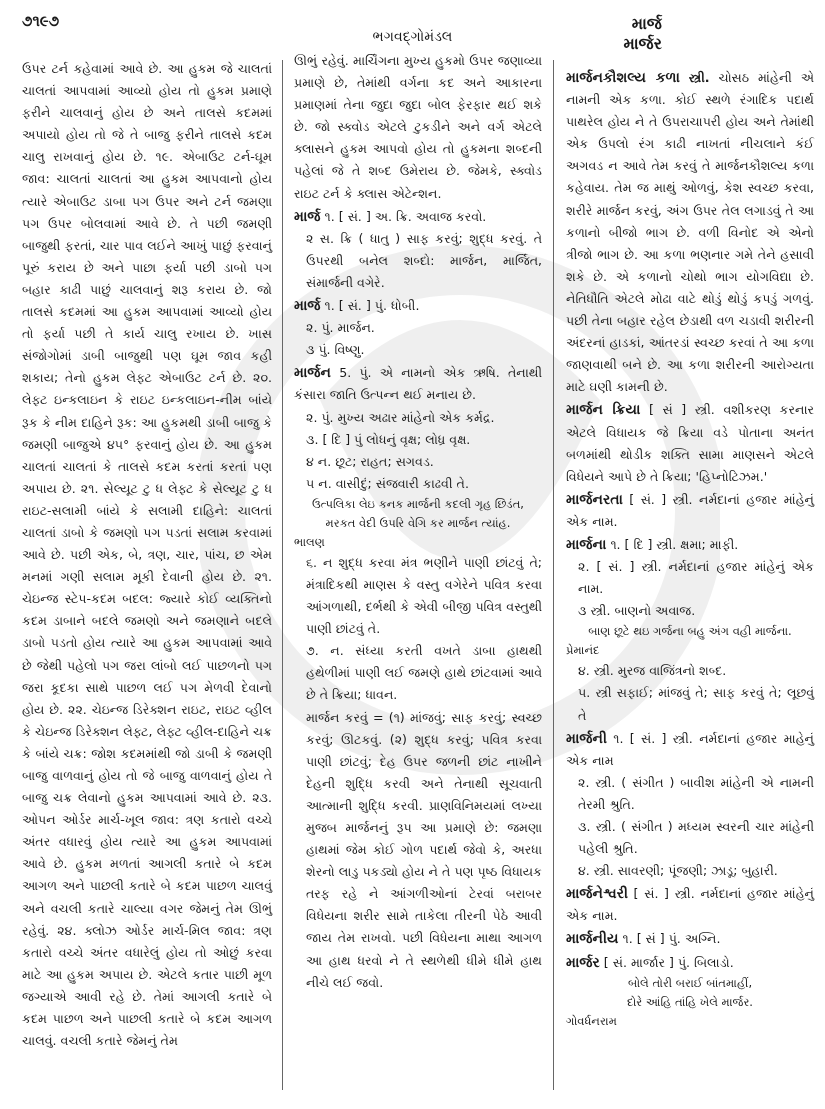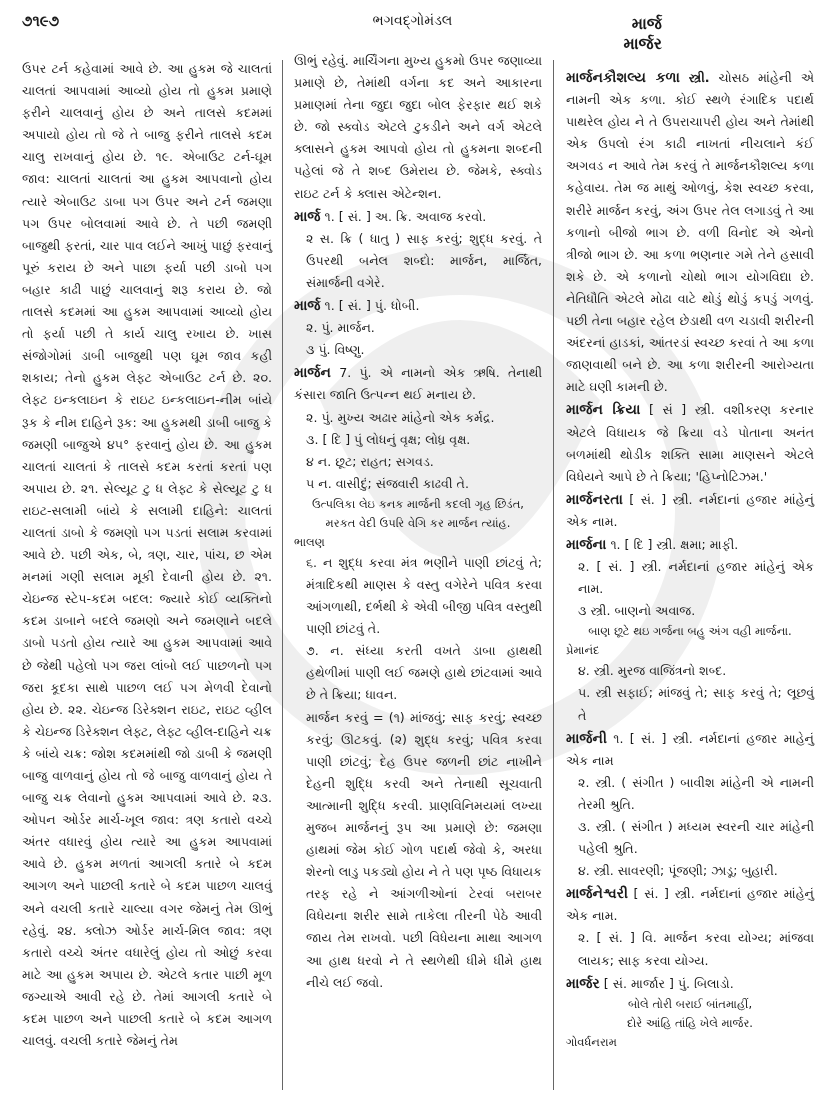--- a/index.html
+++ b/index.html
@@ -2,21 +2,21 @@
 <html><head>
 <meta charset="utf-8">
 <style>
   html, body { margin: 0; padding: 0; background: #ffffff; }
   body { width: 825px; height: 1109px; position: relative; overflow: hidden;
          font-family: "DejaVu Sans", sans-serif; color: #1a1a1a; }
   .watermark { position: absolute; left: 200px; top: 200px; width: 520px; height: 620px;
                pointer-events: none; opacity: 0.06; }
   .header { position: absolute; top: 0; left: 0; width: 678px; height: 50px; }
   .page-num { position: absolute; left: 22px; top: 12px; font-size: 15px; font-weight: bold; }
-  .running-title { position: absolute; left: 0; width: 825px; top: 12px; text-align: center; font-size: 14px; }
+  .running-title { position: absolute; left: 0; width: 825px; top: 28px; text-align: center; font-size: 14px; }
   .guide { position: absolute; right: 16px; text-align: right; font-weight: bold; font-size: 16px; }
   .guide.first { top: 14px; }
   .guide.second { top: 34px; }
   .col { position: absolute; top: 58px; font-size: 12.6px; line-height: 22.1px; }
   .col1 { left: 22px; width: 250px; }
   .col2 { left: 294px; width: 248px; top: 50px; }
   .col3 { left: 566px; width: 248px; top: 66px; }
   .rule { position: absolute; top: 60px; width: 1px; background: #666; }
   .rule1 { left: 282px; height: 1030px; }
   .rule2 { left: 553px; height: 1030px; }
@@ -58,21 +58,21 @@
     <p class="sub">૨ સ. ક્રિ ( ધાતુ ) સાફ કરવું; શુદ્ધ કરવું. તે ઉપરથી બનેલ શબ્દો: માર્જન, માર્જિત, સંમાર્જની વગેરે.</p>
   </div>
 
   <div class="entry">
     <p><span class="hw">માર્જ</span> <span>૧. [ સં. ] પું. ધોબી.</span></p>
     <p class="sub">૨. પું. માર્જન.</p>
     <p class="sub">૩ પું. વિષ્ણુ.</p>
   </div>
 
   <div class="entry">
-    <p><span class="hw">માર્જન</span> <span>7. પું. એ નામનો એક ઋષિ. તેનાથી કંસારા જાતિ ઉત્પન્ન થઈ મનાય છે.</span></p>
+    <p><span class="hw">માર્જન</span> <span>5. પું. એ નામનો એક ઋષિ. તેનાથી કંસારા જાતિ ઉત્પન્ન થઈ મનાય છે.</span></p>
     <p class="sub">૨. પું. મુખ્ય અઢાર માંહેનો એક કર્મદ્ર.</p>
     <p class="sub">૩. [ દિ ] પું લોધનું વૃક્ષ; લોધ્ર વૃક્ષ.</p>
     <p class="sub">૪ ન. છૂટ; રાહત; સગવડ.</p>
     <p class="sub">૫ ન. વાસીદું; સંજવારી કાઢવી તે.</p>
     <p class="quote">ઉત્પલિકા લેઇ કનક માર્જની કદલી ગૃહ છિડંત,</p>
     <p class="quote">મરકત વેદી ઉપરિ વેગિ કર માર્જન ત્યાંહ.</p>
     <p class="attrib">ભાલણ</p>
     <p class="sub">૬. ન શુદ્ધ કરવા મંત્ર ભણીને પાણી છાંટવું તે; મંત્રાદિકથી માણસ કે વસ્તુ વગેરેને પવિત્ર કરવા આંગળાથી, દર્ભથી કે એવી બીજી પવિત્ર વસ્તુથી પાણી છાંટવું તે.</p>
     <p class="sub">૭. ન. સંધ્યા કરતી વખતે ડાબા હાથથી હથેળીમાં પાણી લઈ જમણે હાથે છાંટવામાં આવે છે તે ક્રિયા; ધાવન.</p>
     <p class="sub">માર્જન કરવું = (૧) માંજવું; સાફ કરવું; સ્વચ્છ કરવું; ઊટકવું. (૨) શુદ્ધ કરવું; પવિત્ર કરવા પાણી છાંટવું; દેહ ઉપર જળની છાંટ નાખીને દેહની શુદ્ધિ કરવી અને તેનાથી સૂચવાતી આત્માની શુદ્ધિ કરવી. પ્રાણવિનિમયમાં લખ્યા મુજબ માર્જનનું રૂપ આ પ્રમાણે છે: જમણા હાથમાં જેમ કોઈ ગોળ પદાર્થ જેવો કે, અરધા શેરનો લાડુ પકડ્યો હોય ને તે પણ પૃષ્ઠ વિધાયક તરફ રહે ને આંગળીઓનાં ટેરવાં બરાબર વિધેયના શરીર સામે તાકેલા તીરની પેઠે આવી જાય તેમ રાખવો. પછી વિધેયના માથા આગળ આ હાથ ધરવો ને તે સ્થળેથી ધીમે ધીમે હાથ નીચે લઈ જવો.</p>
@@ -101,21 +101,21 @@
   <div class="entry">
     <p><span class="hw">માર્જની</span> <span>૧. [ સં. ] સ્ત્રી. નર્મદાનાં હજાર માહેનું એક નામ</span></p>
     <p class="sub">૨. સ્ત્રી. ( સંગીત ) બાવીશ માંહેની એ નામની તેરમી શ્રુતિ.</p>
     <p class="sub">૩. સ્ત્રી. ( સંગીત ) મધ્યમ સ્વરની ચાર માંહેની પહેલી શ્રુતિ.</p>
     <p class="sub">૪. સ્ત્રી. સાવરણી; પૂંજણી; ઝાડૂ; બુહારી.</p>
   </div>
   <div class="entry">
     <p><span class="hw">માર્જનેશ્વરી</span> <span>[ સં. ] સ્ત્રી.</span> <span>નર્મદાનાં હજાર માંહેનું એક નામ.</span></p>
   </div>
   <div class="entry">
-    <p class="sub">૨. [ સં. ] વિ. માર્જન કરવા યોગ્ય; માંજવા લાયક; સાફ કરવા યોગ્ય.</p>
+    <p><span class="hw">માર્જનીય</span> <span>૧. [ સં ] પું. અગ્નિ.</span></p>
   </div>
   <div class="entry">
     <p><span class="hw">માર્જર</span> <span>[ સં. માર્જાર ] પું.</span> <span>બિલાડો.</span></p>
     <p class="quote">બોલે તોરી બરાઈ બાંતમાહીં,</p>
     <p class="quote">દોરે આંહિ તાંહિ ખેલે માર્જર.</p>
     <p class="attrib">ગોવર્ધનરામ</p>
   </div>
 </div>
 
 </body></html>

